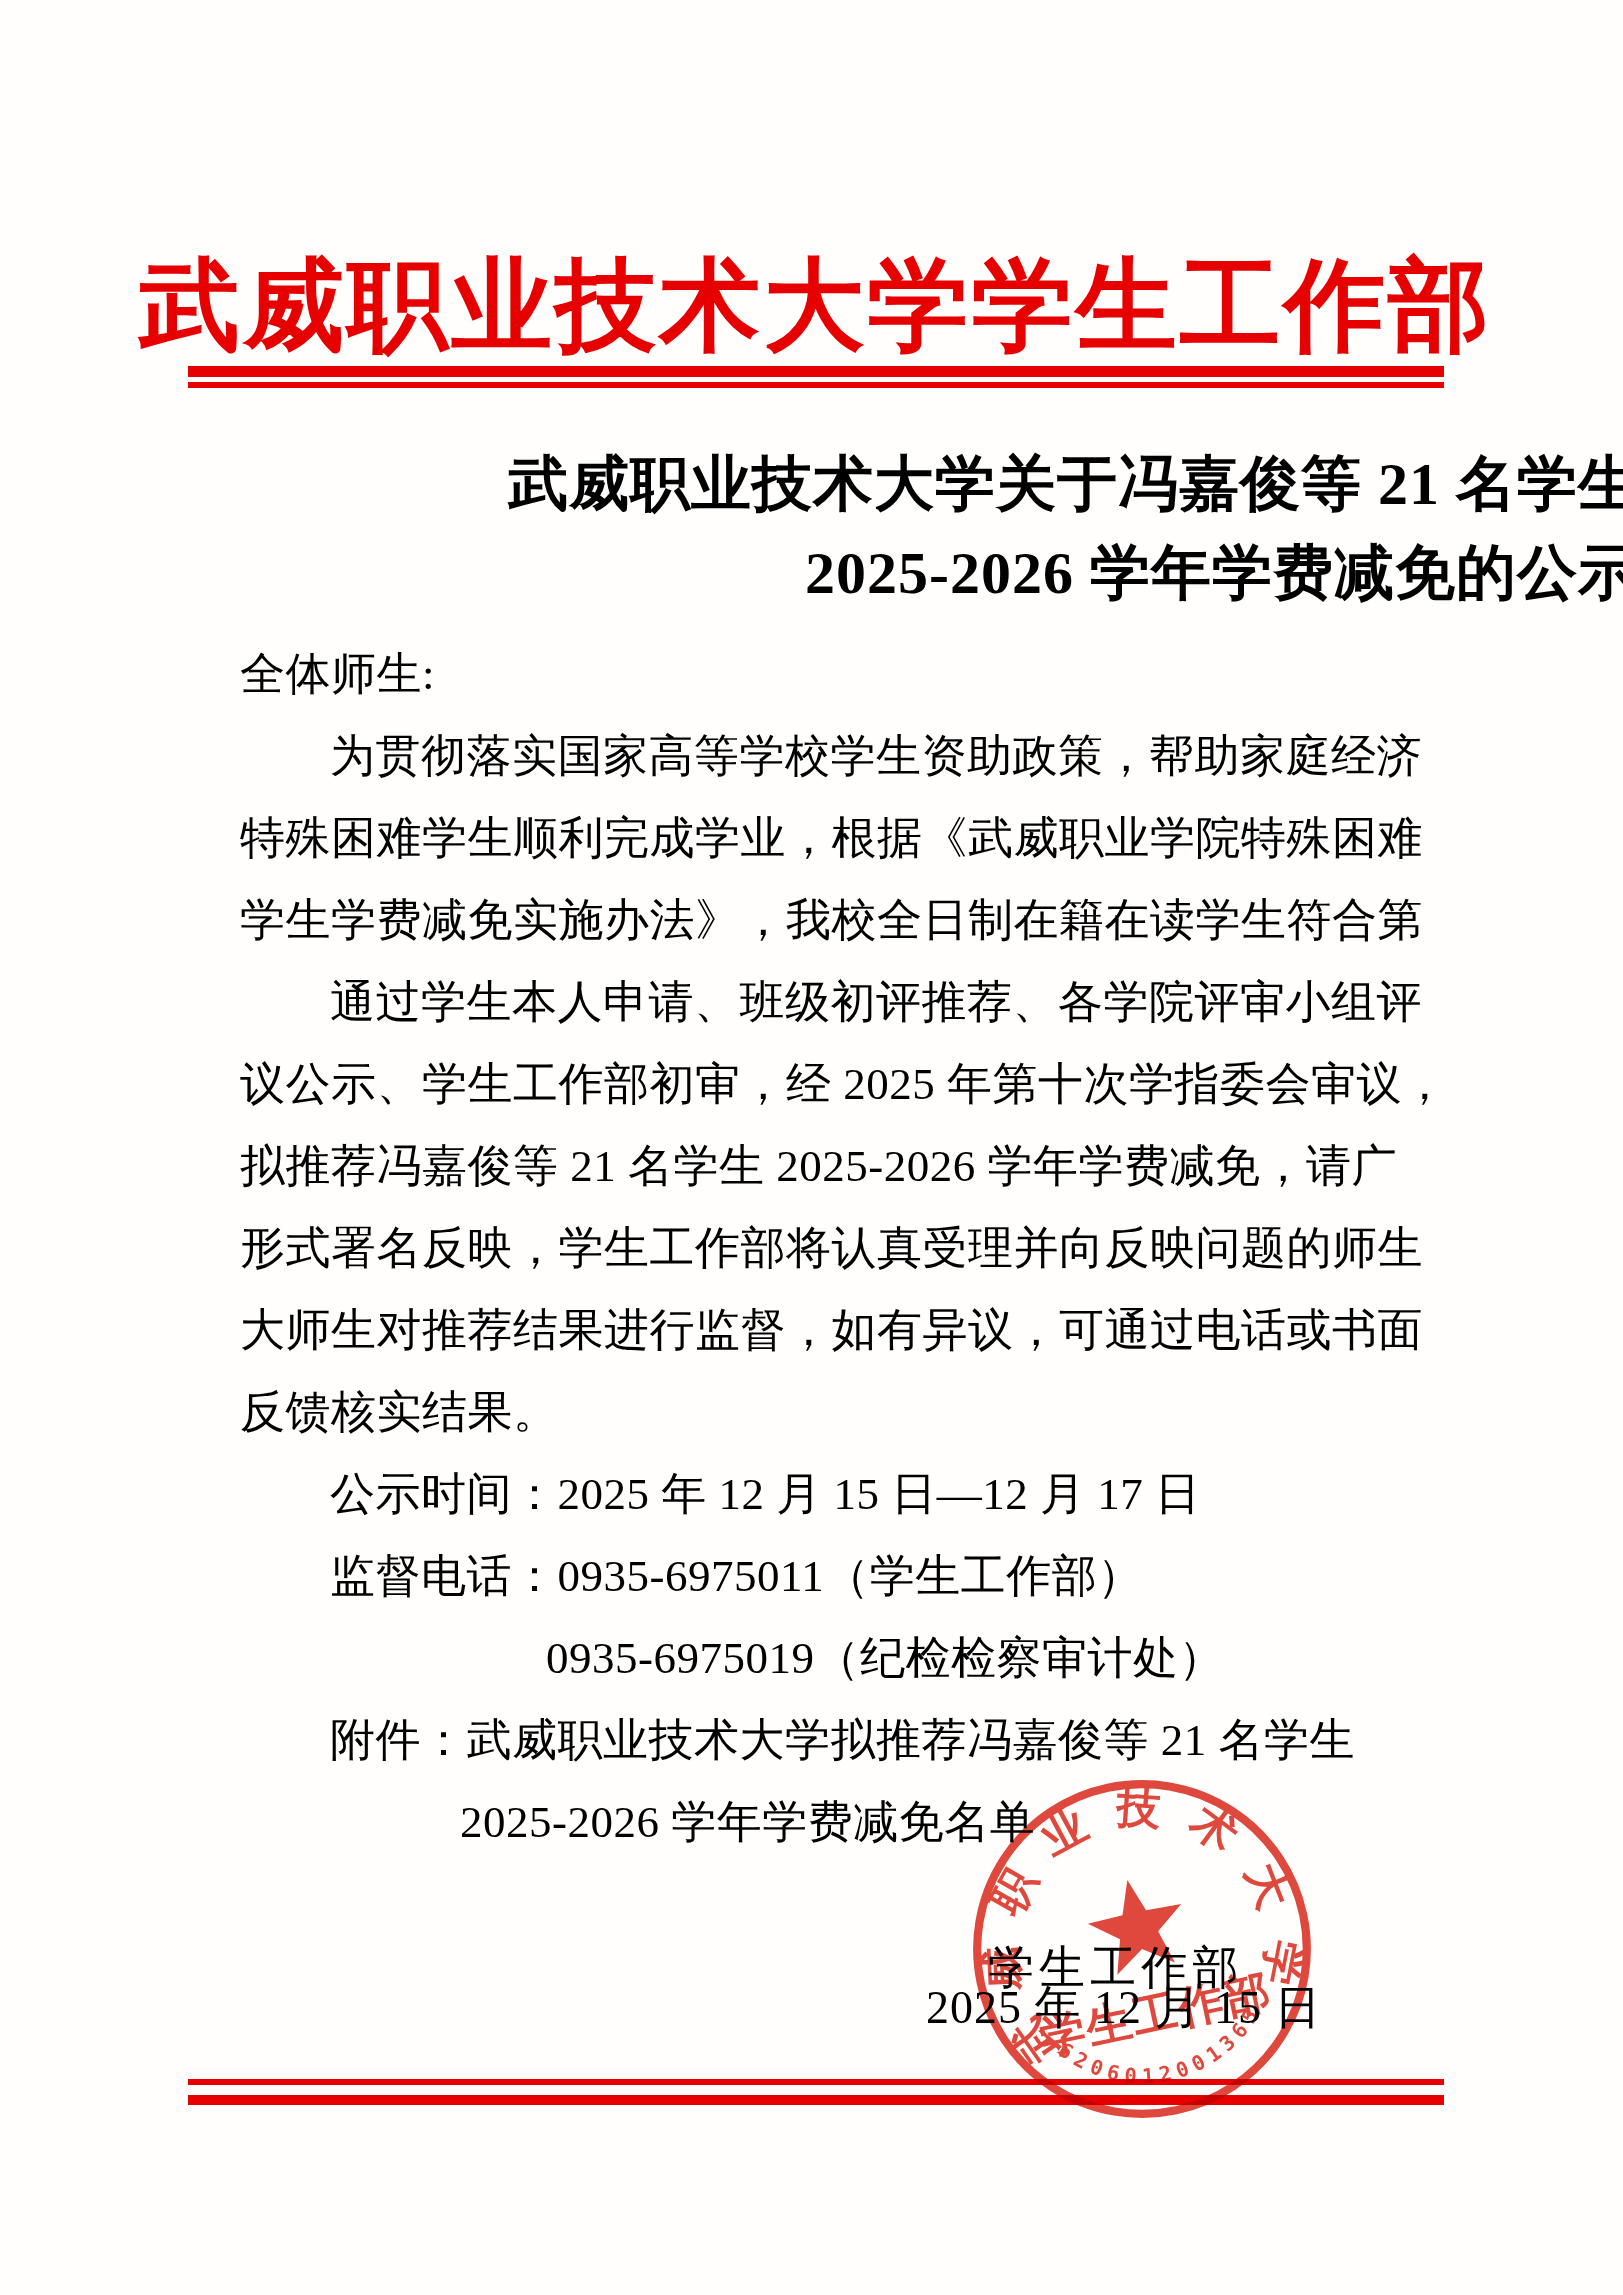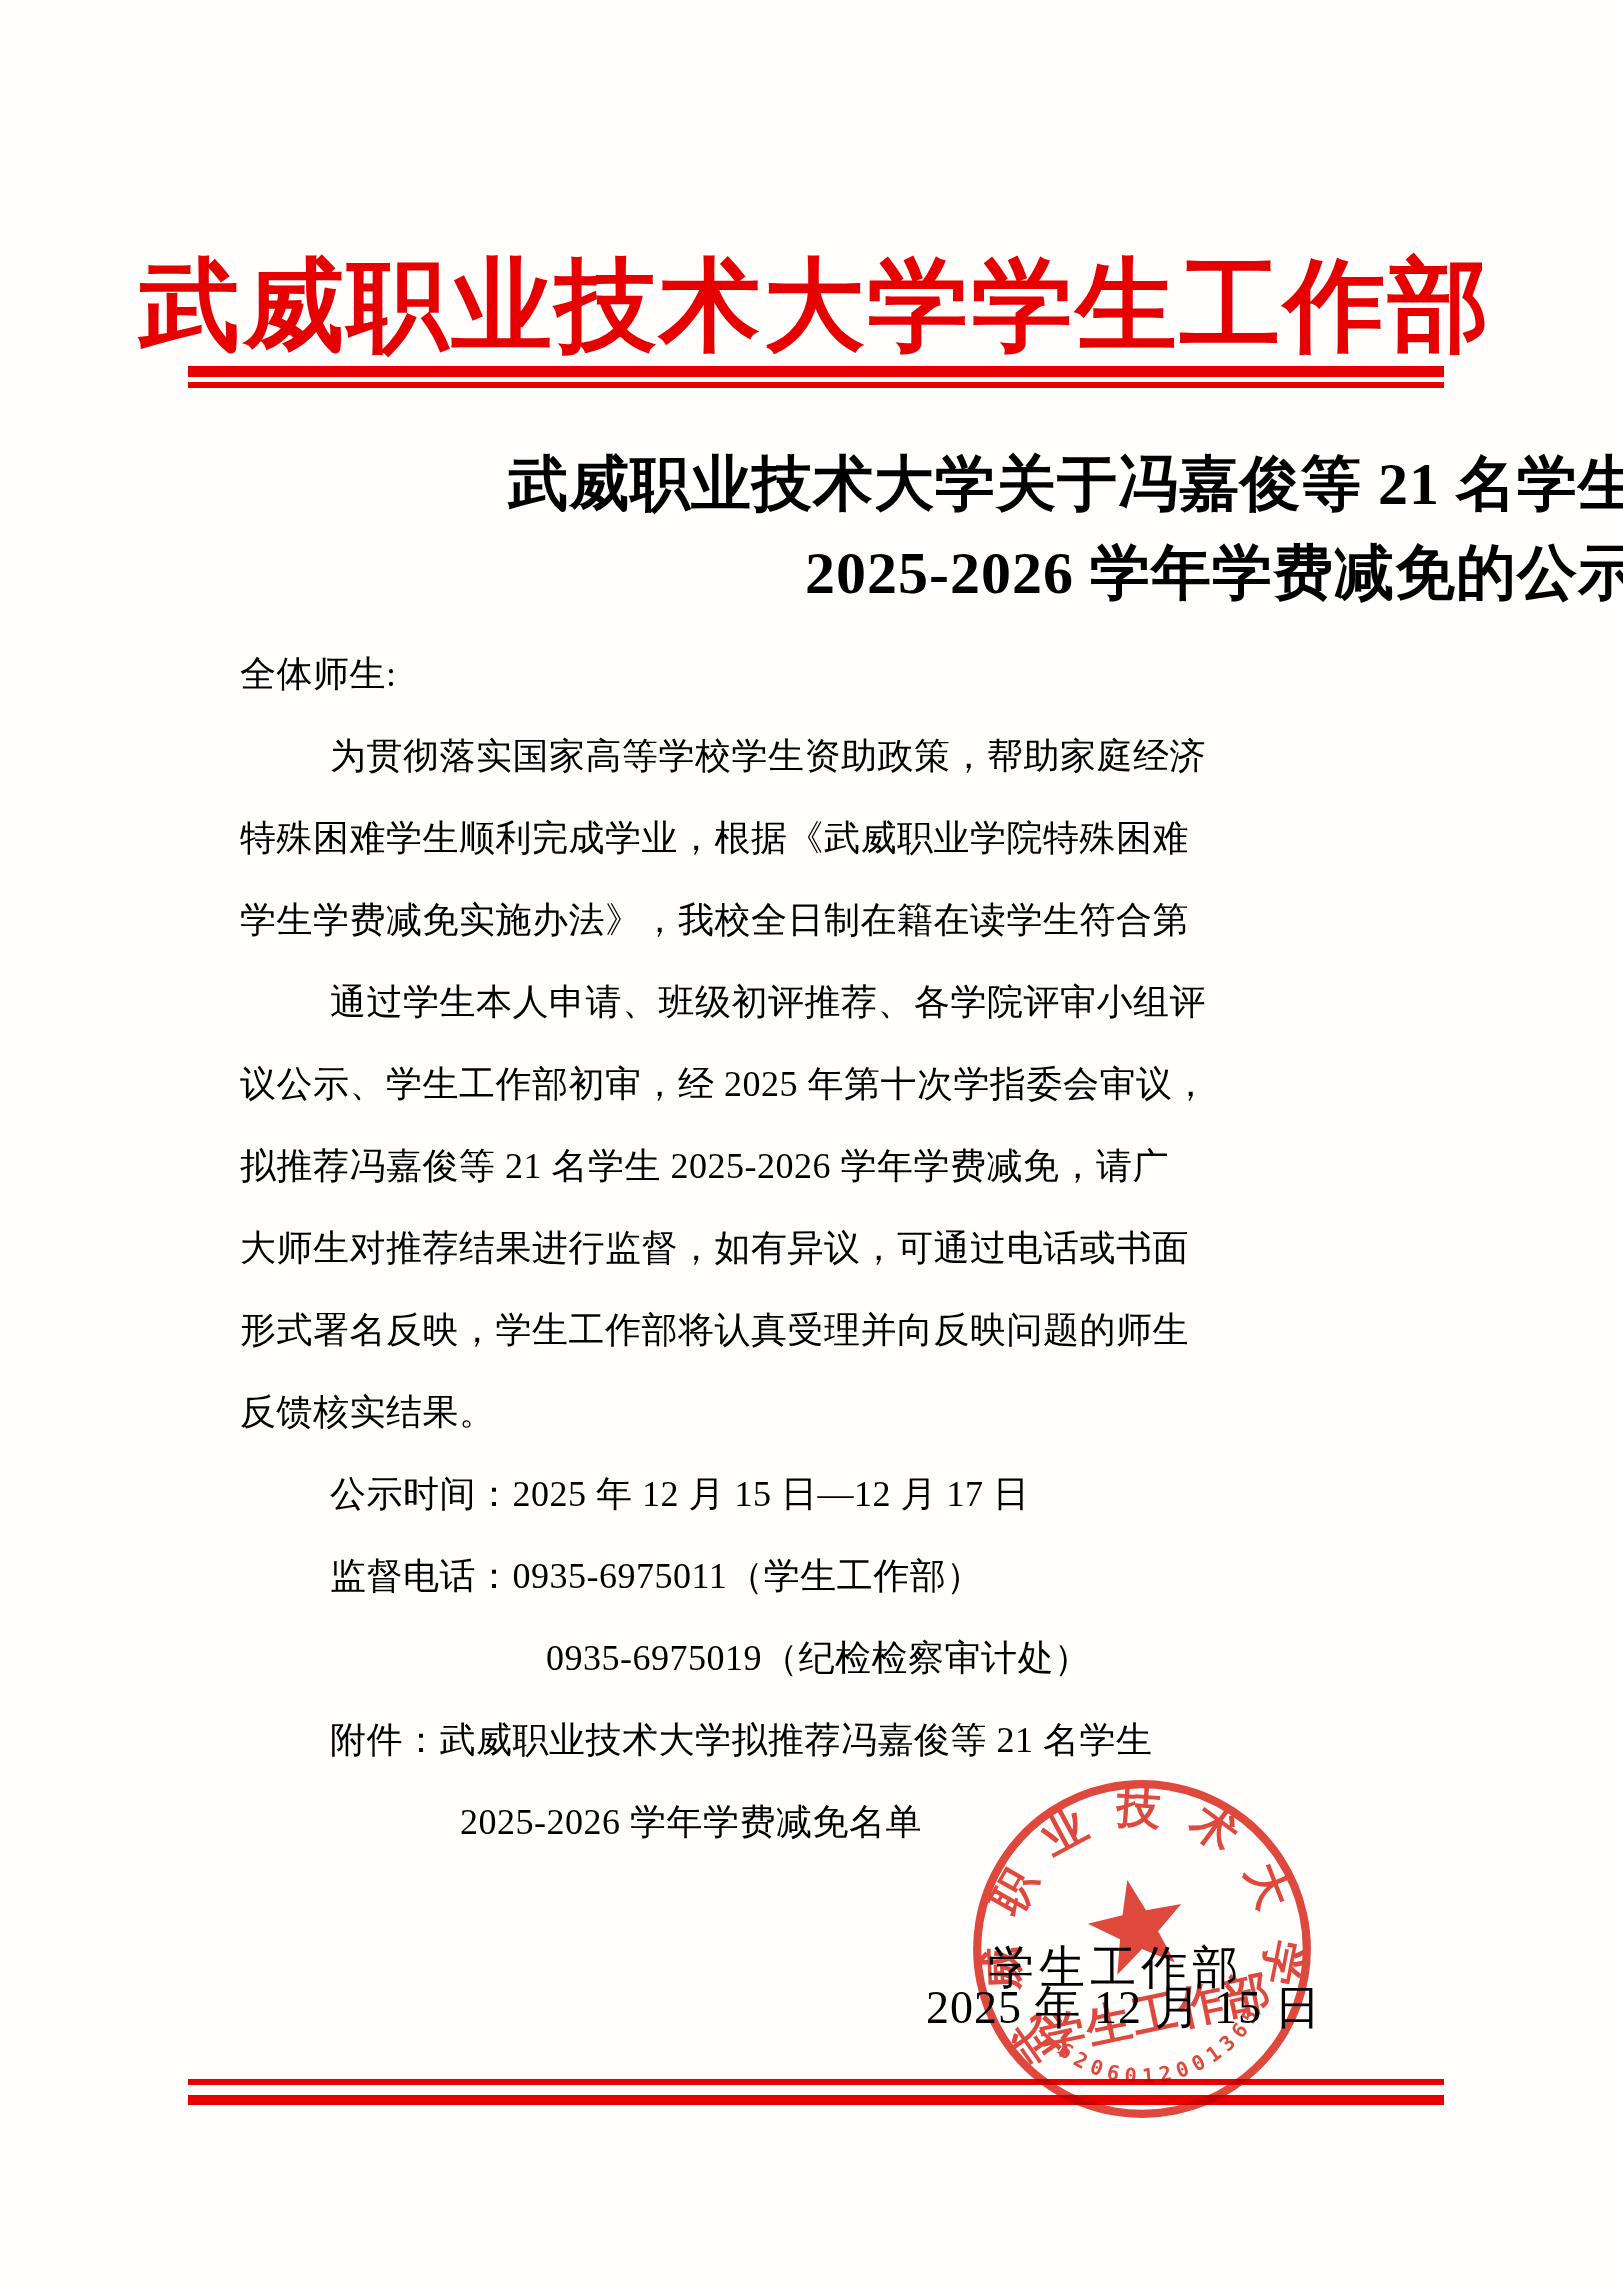--- a/index.html
+++ b/index.html
@@ -36,21 +36,21 @@
   .doc-title{
     position:absolute;left:0;width:100%;text-align:right;
     font-size:60px;font-weight:bold;letter-spacing:1px;
     white-space:nowrap;margin:0;padding-left:16px;
   }
   .doc-title.l1{top:444px;}
   .doc-title.l2{top:533px;}
   
   .doc-body{
     position:absolute;left:240px;top:633px;width:1191px;
-    font-size:36px;letter-spacing:0.5px;
+    font-size:45px;letter-spacing:0.5px;
   }
   .bline{
     height:82px;line-height:82px;white-space:nowrap;
   }
   
   .sig-dept{
     position:absolute;left:988px;top:1937px;
     font-size:46px;letter-spacing:5.1px;white-space:nowrap;
   }
   .sig-date{
@@ -85,22 +85,22 @@
   <h1 class="doc-title l2">2025-2026 学年学费减免的公示</h1>
 
   <div class="doc-body">
       <div class="bline" style="padding-left: 0px;">全体师生:</div>
       <div class="bline" style="padding-left: 90px;">为贯彻落实国家高等学校学生资助政策，帮助家庭经济</div>
       <div class="bline" style="padding-left: 0px;">特殊困难学生顺利完成学业，根据《武威职业学院特殊困难</div>
       <div class="bline" style="padding-left: 0px;">学生学费减免实施办法》，我校全日制在籍在读学生符合第</div>
       <div class="bline" style="padding-left: 90px;">通过学生本人申请、班级初评推荐、各学院评审小组评</div>
       <div class="bline" style="padding-left: 0px;">议公示、学生工作部初审，经 2025 年第十次学指委会审议，</div>
       <div class="bline" style="padding-left: 0px;">拟推荐冯嘉俊等 21 名学生 2025-2026 学年学费减免，请广</div>
+      <div class="bline" style="padding-left: 0px;">形式署名反映，学生工作部将认真受理并向反映问题的师生</div>
       <div class="bline" style="padding-left: 0px;">大师生对推荐结果进行监督，如有异议，可通过电话或书面</div>
-      <div class="bline" style="padding-left: 0px;">形式署名反映，学生工作部将认真受理并向反映问题的师生</div>
       <div class="bline" style="padding-left: 0px;">反馈核实结果。</div>
       <div class="bline" style="padding-left: 90px;">公示时间：2025 年 12 月 15 日—12 月 17 日</div>
       <div class="bline" style="padding-left: 90px;">监督电话：0935-6975011（学生工作部）</div>
       <div class="bline" style="padding-left: 306px;">0935-6975019（纪检检察审计处）</div>
       <div class="bline" style="padding-left: 90px;">附件：武威职业技术大学拟推荐冯嘉俊等 21 名学生</div>
       <div class="bline" style="padding-left: 220px;">2025-2026 学年学费减免名单</div>
     </div>
 
   <div class="sig-dept">学生工作部</div>
   <div class="sig-date">2025 年 12 月 15 日</div>

